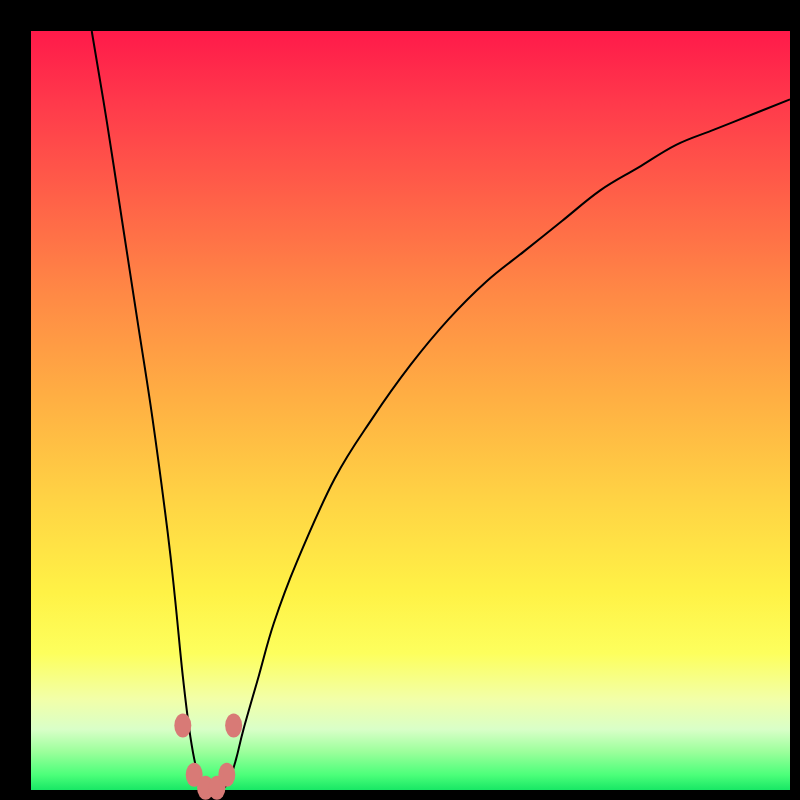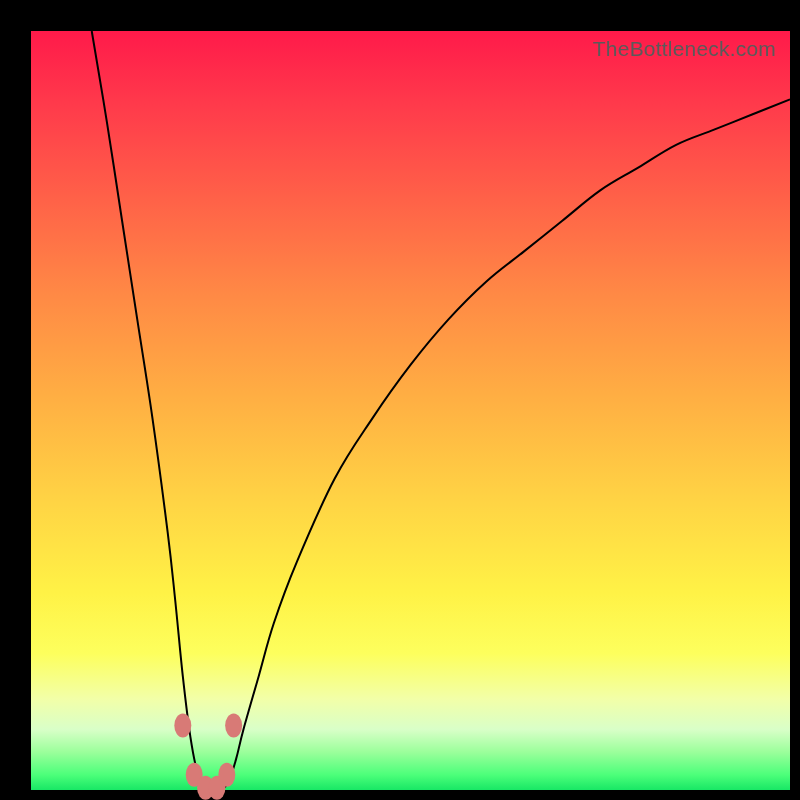--- a/index.html
+++ b/index.html
@@ -68,21 +68,20 @@
     stroke: none;
   }
 </style>
 </head>
 <body>
 
 <div class="frame">
 
   <div class="plot-area">
 
-    <div class="watermark">TheBottleneck.com</div>
 
     <svg class="curve" viewBox="0 0 759 759" preserveAspectRatio="none">
       <path class="curve-path" d="M 60.72 0 C 63.4524 16.394400000000008, 70.43520000000001 56.92500000000004, 75.9 91.08000000000004 C 81.3648 125.23500000000004, 85.6152 154.2288, 91.08 189.75 C 96.5448 225.2712, 100.79520000000001 252.8988, 106.26 288.42 C 111.7248 323.94120000000004, 115.9752 348.8364, 121.44 387.09000000000003 C 126.9048 425.34360000000004, 132.5214 468.1512, 136.62 500.94 C 140.7186 533.7288, 141.4776 543.2922, 144.21 569.25 C 146.94240000000002 595.2078, 149.06760000000003 620.5584, 151.8 645.15 C 154.5324 669.7416, 156.6576 688.1094, 159.39 705.87 C 162.12239999999997 723.6306, 164.24759999999998 734.2566, 166.98 743.82 C 169.7124 753.3834, 171.8376 756.2676, 174.57000000000002 759 C 177.30240000000003 761.7324, 179.4276 759, 182.16 759 C 184.89239999999998 759, 187.0176 760.3662, 189.75 759 C 192.4824 757.6338, 194.6076 756.8747999999999, 197.34 751.41 C 200.07240000000002 745.9452, 202.1976 738.2034, 204.93 728.64 C 207.66240000000002 719.0766, 208.4214 713.3081999999999, 212.52 698.28 C 216.61860000000001 683.2518, 222.2352 664.2768, 227.7 645.15 C 233.16479999999999 626.0232, 236.049 612.513, 242.88 592.02 C 249.71099999999998 571.5269999999999, 254.72039999999998 557.2578, 265.65 531.3 C 276.57959999999997 505.34219999999993, 289.938 473.76779999999997, 303.6 447.81 C 317.26200000000006 421.85220000000004, 327.88800000000003 407.583, 341.55 387.09000000000003 C 355.212 366.59700000000004, 365.83799999999997 351.7206, 379.5 333.96 C 393.16200000000003 316.19939999999997, 403.78800000000007 303.44820000000004, 417.45000000000005 288.42 C 431.112 273.3918, 441.738 262.76579999999996, 455.4 250.46999999999997 C 469.06199999999995 238.17419999999998, 479.68800000000005 231.0396, 493.35 220.11 C 507.012 209.18040000000002, 517.6379999999999 200.6796, 531.3 189.75 C 544.962 178.8204, 555.588 168.9534, 569.25 159.39 C 582.912 149.82659999999998, 593.538 144.81719999999999, 607.2 136.62 C 620.8620000000001 128.42280000000002, 631.4879999999999 120.68100000000003, 645.15 113.85000000000002 C 658.812 107.01900000000002, 669.438 104.13479999999996, 683.1 98.66999999999996 C 696.7620000000001 93.20519999999996, 707.3879999999999 88.9548, 721.05 83.49000000000001 C 734.712 78.02520000000001, 752.169 71.04239999999996, 759 68.30999999999995" stroke="#000000"></path>
       <g>
           <ellipse cx="151.8" cy="694.485" rx="8.5" ry="12" class="marker" fill="#d87a76"></ellipse>
           <ellipse cx="163.185" cy="743.82" rx="8.5" ry="12" class="marker" fill="#d87a76"></ellipse>
           <ellipse cx="174.57000000000002" cy="756.723" rx="8.5" ry="12" class="marker" fill="#d87a76"></ellipse>
           <ellipse cx="185.95499999999998" cy="756.723" rx="8.5" ry="12" class="marker" fill="#d87a76"></ellipse>
           <ellipse cx="195.822" cy="743.82" rx="8.5" ry="12" class="marker" fill="#d87a76"></ellipse>
           <ellipse cx="202.65300000000002" cy="694.485" rx="8.5" ry="12" class="marker" fill="#d87a76"></ellipse>

